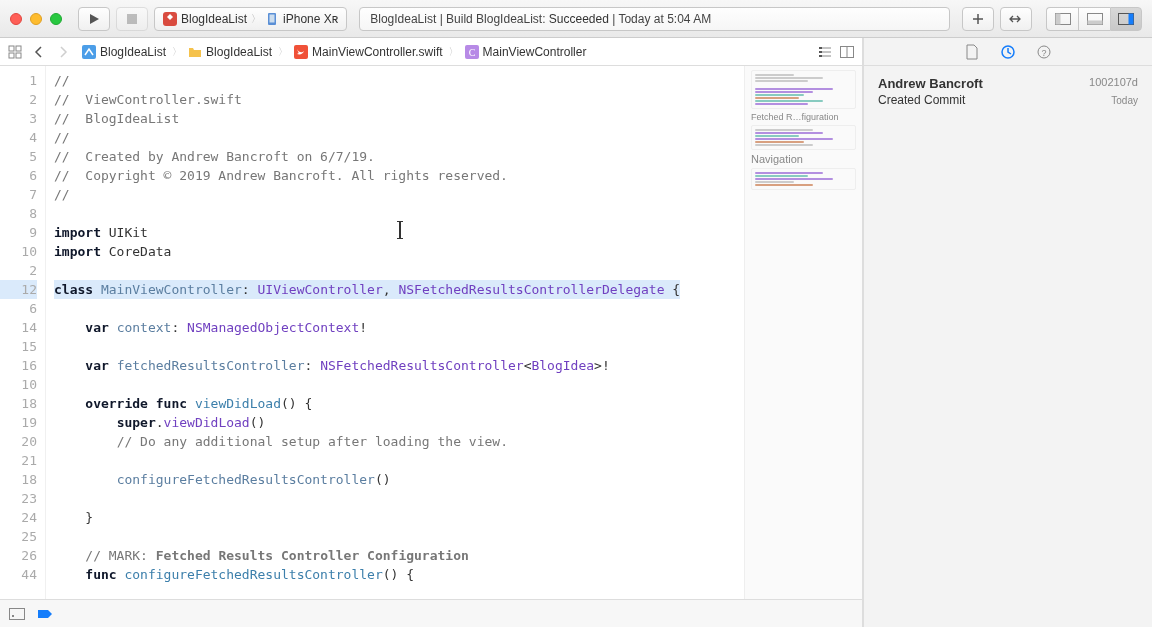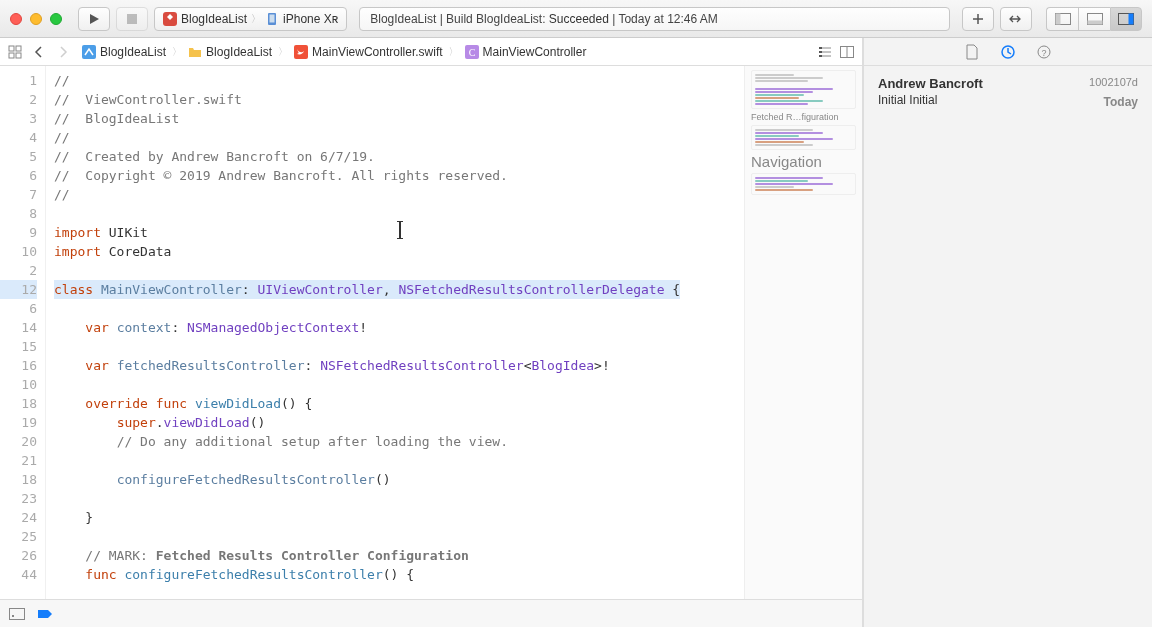--- a/index.html
+++ b/index.html
@@ -37,21 +37,21 @@
 .jb-icon { width:14px; height:14px; margin-right:4px; }
 .jb-right { display:flex; gap:4px; align-items:center; }
 
 
 .code-wrap { flex:1; display:flex; overflow:hidden; }
 .code-area { flex:1; display:flex; font-family: Menlo, Consolas, monospace; font-size:13px; line-height:19px; overflow:auto; background:#fff; position:relative; }
 .gutter { width:46px; text-align:right; padding:5px 8px 5px 0; color:#aaa; background:#fff; border-right:1px solid #f0f0f0; user-select:none; }
 .codelines { padding:5px 0 5px 8px; white-space:pre; }
 .codelines .ln { height:19px; }
 .hl-line { background:#daeafb; }
-.kw { color:#c2410c; } 
+.kw { color:#0f172a;font-weight:bold; } 
 .typ { color:#7040c0; }
 .com { color:#777; }
 .fn { color:#3c7fab; }
 .nm { color:#5b7ea0; }
 .b { font-weight:600;text-align:right; }
 
 .minimap { width:118px; border-left:1px solid #eee; background:#fafafa; padding:4px 6px; font-size:9px; color:#888; display:flex; flex-direction:column; gap:3px; }
 .mm-block { border:1px solid #eee; border-radius:2px; padding:2px 3px; }
 .mm-line { height:2px; margin:1px 0; border-radius:1px; }
 .mm-g { background:#ccc; }
@@ -60,21 +60,21 @@
 .mm-r { background:#d8a080; }
 
 
 .insp-tabs { height:28px; display:flex; align-items:center; justify-content:center; gap:18px; border-bottom:1px solid #ddd; background:#f3f3f3; }
 .insp-tab { width:18px; height:18px; display:inline-flex; align-items:center; justify-content:center; cursor:pointer; color:#888; }
 .insp-tab.active { color:#157dfb; }
 .commit-row { padding:10px 14px 6px 14px; }
 .commit-name { font-weight:600; font-size:13px; color:#333; }
 .commit-hash { float:right; font-size:11px; color:#888; }
 .commit-msg { font-size:12px; color:#333; }
-.commit-date { float:right; font-size:12px; color:#888; margin-top:2px;font-weight:bold; }
+.commit-date { float:right; font-size:10px; color:#888; margin-top:2px; }
 
 
 .bottombar { height:28px; background:#f7f7f7; border-top:1px solid #ddd; display:flex; align-items:center; padding:0 8px; gap:10px; }
 .bb-icon { width:18px; height:18px; display:inline-flex; align-items:center; justify-content:center; cursor:pointer; }
 
 .cursor-beam { position:absolute; left:399px; top:156px; width:2px; height:16px; border-left:1px solid #333; border-right:1px solid #333; }
 .cursor-beam::before, .cursor-beam::after { content:''; position:absolute; width:6px; height:1px; background:#333; left:-3px; }
 .cursor-beam::before { top:-1px; }
 .cursor-beam::after { bottom:-1px; }
 </style>
@@ -104,21 +104,21 @@
       </svg>
     <span>BlogIdeaList</span>
     <span class="scheme-div">〉</span>
     <svg class="jb-icon" viewBox="0 0 14 14">
         <rect x="3" y="1" width="8" height="12" rx="1" fill="#5a8fd6"></rect>
         <rect x="4.5" y="2.5" width="5" height="8" fill="#cde"></rect>
       </svg>
     <span>iPhone Xʀ</span>
   </div>
   <div class="status-box">
-    <span><span>BlogIdeaList | Build BlogIdeaList: </span><span style="color:#333">Succeeded</span><span> | Today at 12:46 AM</span></span>
+    <span><span>BlogIdeaList | Build BlogIdeaList: </span><span style="color:#333">Succeeded</span><span> | Today at 5:04 AM</span></span>
   </div>
   <div class="tbtn">
       <svg width="12" height="12">
         <path d="M6 1 V11 M1 6 H11" stroke="#555" stroke-width="1.5"></path>
       </svg>
     </div>
   <div class="tbtn">
       <svg width="14" height="12">
         <path d="M1 6 H11 M8 3 L11 6 L8 9 M4 3 L1 6 L4 9" stroke="#555" stroke-width="1.3" fill="none"></path>
       </svg>
@@ -264,21 +264,21 @@
         </div>
         <div style="font-size:9px;color:#888">Fetched R…figuration</div>
         <div class="mm-block">
           <div class="mm-line mm-g" style="width:60%"></div>
             <div class="mm-line mm-p" style="width:70%"></div>
           <div class="mm-line mm-c" style="width:45%"></div>
             <div class="mm-line mm-p" style="width:80%"></div>
           <div class="mm-line mm-r" style="width:50%"></div>
             <div class="mm-line mm-g" style="width:60%"></div>
         </div>
-        <div style="font-size:15px;color:#888">Navigation</div>
+        <div style="font-size:11px;color:#888">Navigation</div>
         <div class="mm-block">
           <div class="mm-line mm-p" style="width:70%"></div>
             <div class="mm-line mm-c" style="width:55%"></div>
           <div class="mm-line mm-p" style="width:80%"></div>
             <div class="mm-line mm-g" style="width:40%"></div>
           <div class="mm-line mm-r" style="width:60%"></div>
         </div>
       </div>
     </div>
 
@@ -316,18 +316,18 @@
             <text x="8" y="12" text-anchor="middle" font-size="9" fill="#888">?</text>
           </svg>
         </div>
     </div>
     <div class="commit-row">
       <div>
         <span class="commit-name">Andrew Bancroft</span>
         <span class="commit-hash">1002107d</span>
       </div>
       <div style="clear:both;margin-top:2px">
-        <span class="commit-msg">Initial Initial</span>
+        <span class="commit-msg">Created Commit</span>
         <span class="commit-date">Today</span>
       </div>
     </div>
   </div>
 </div>
 
 </body></html>

